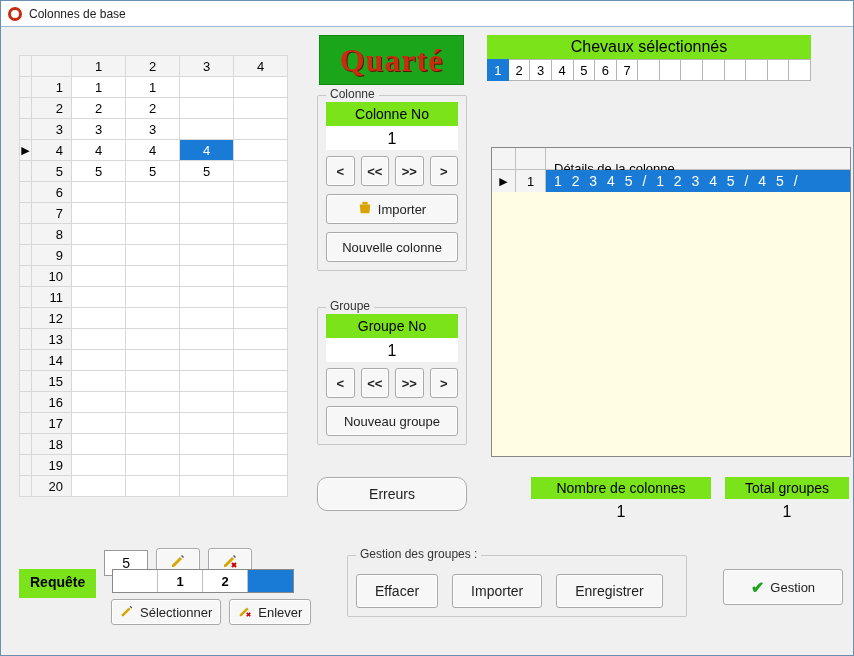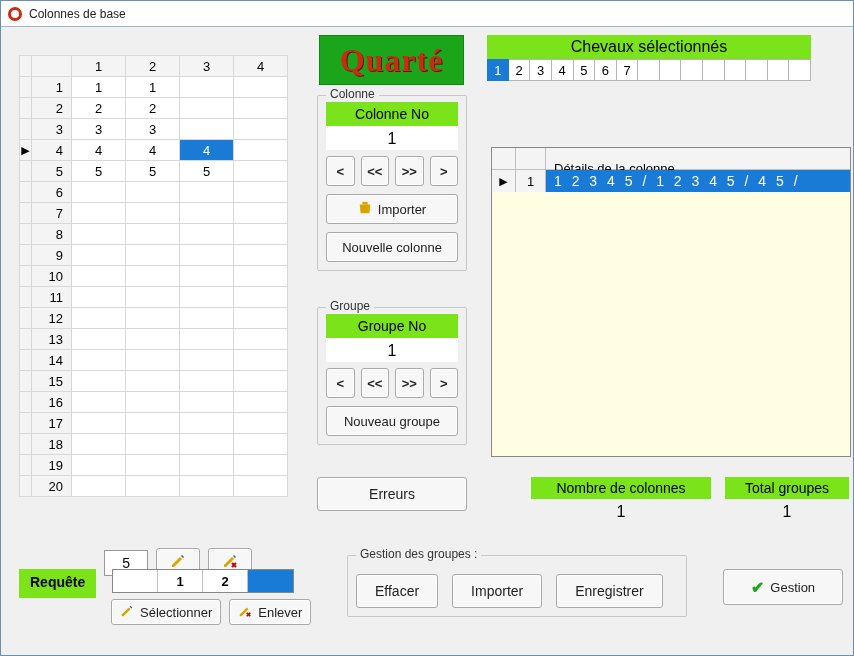--- a/index.html
+++ b/index.html
@@ -433,21 +433,21 @@
       <div class="navrow" style="margin-top:6px;">
         <div class="btn nav">&lt;</div>
         <div class="btn nav">&lt;&lt;</div>
         <div class="btn nav">&gt;&gt;</div>
         <div class="btn nav">&gt;</div>
       </div>
       <div class="btn" style="margin-top:8px; width:100%; justify-content:center;">Nouveau groupe</div>
     </div>
 
     <div class="abs" style="left:316px; top:450px;">
-      <div class="btn big" style="width:150px;">Erreurs</div>
+      <div class="btn big" style="width:150px;border-radius:10px;">Erreurs</div>
     </div>
 
     <div class="abs" style="left:486px; top:8px; width:324px;">
       <div class="greenlabel topbar-title">Chevaux sélectionnés</div>
       <div class="horsecells" id="horsecells">
           <div class="sel">1</div>
           <div>2</div>
           <div>3</div>
           <div>4</div>
           <div>5</div>

